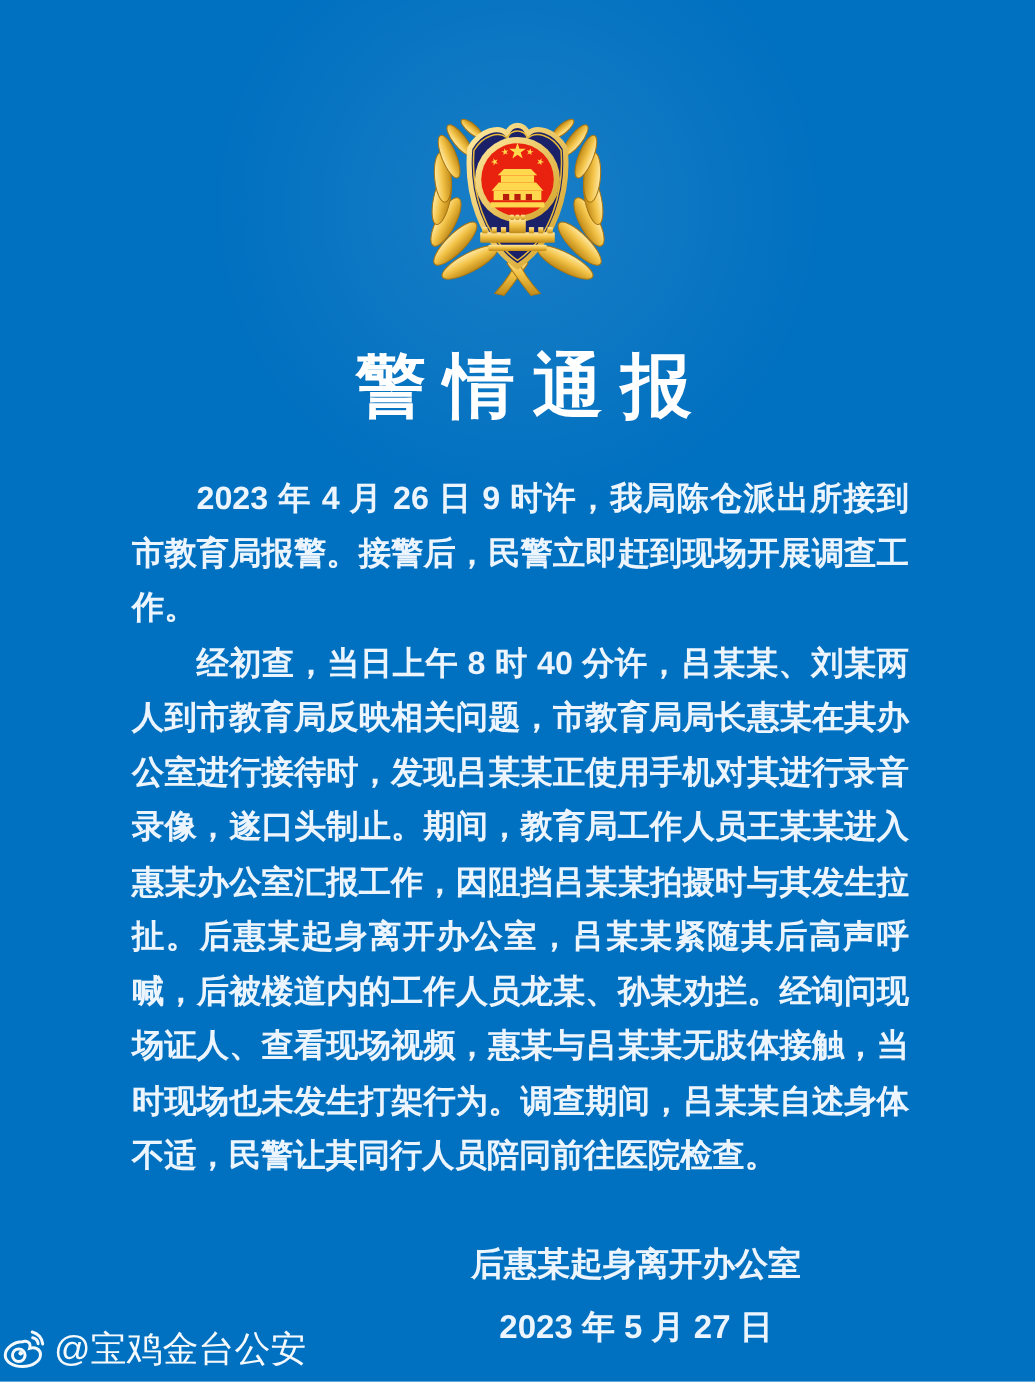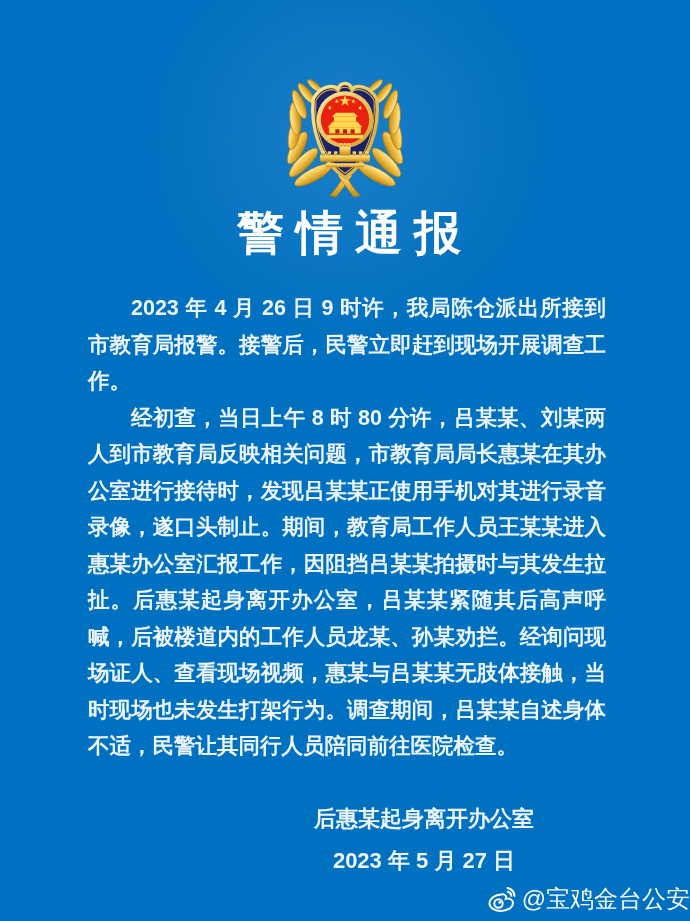--- a/index.html
+++ b/index.html
@@ -12,20 +12,21 @@
     overflow: hidden;
     background: radial-gradient(circle at 50% 15%, rgba(255,255,255,0.10) 0%, rgba(255,255,255,0.0) 24%), #0070C0;
   }
   .badge-wrap {
     width: 152px;
     height: 148px;
     margin: 56px auto 0;
   }
   .badge-wrap svg { width: 100%; height: 100%; display: block; }
   h1.notice-title {
+    margin-top: 24px;
     text-align: center;
     color: #ffffff;
     font-size: 47px;
     line-height: 58px;
     font-weight: 900;
     letter-spacing: 12px;
     padding-left: 20px; 
   }
   .content {
     margin-top: 28px;
@@ -48,21 +49,21 @@
     font-size: 22px;
     font-weight: 700;
     line-height: 36px;
   }
   .signature .sig-date { margin-top: 6px; }
   .watermark {
     position: absolute;
     left: 0; right: 0; bottom: 6px;
     display: flex;
     align-items: center;
-    justify-content: flex-end;
+    justify-content: flex-start;
     gap: 4px;
     color: #ffffff;
     font-size: 24px;
     font-weight: 500;
     opacity: 0.96;
   }
   .watermark svg { width: 32px; height: 28px; display: block; }
 </style>
 </head>
 <body>
@@ -138,21 +139,21 @@
         <rect x="113.5" y="124" width="3.5" height="5"></rect>
         <rect x="82" y="153" width="56" height="6" rx="1"></rect>
       </g>
     </svg>
   </div>
 
   <h1 class="notice-title">警情通报</h1>
 
   <div class="content">
     <p>2023 年 4 月 26 日 9 时许，我局陈仓派出所接到市教育局报警。接警后，民警立即赶到现场开展调查工作。</p>
-    <p>经初查，当日上午 8 时 80 分许，吕某某、刘某两人到市教育局反映相关问题，市教育局局长惠某在其办公室进行接待时，发现吕某某正使用手机对其进行录音录像，遂口头制止。期间，教育局工作人员王某某进入惠某办公室汇报工作，因阻挡吕某某拍摄时与其发生拉扯。后惠某起身离开办公室，吕某某紧随其后高声呼喊，后被楼道内的工作人员龙某、孙某劝拦。经询问现场证人、查看现场视频，惠某与吕某某无肢体接触，当时现场也未发生打架行为。调查期间，吕某某自述身体不适，民警让其同行人员陪同前往医院检查。</p>
+    <p>经初查，当日上午 8 时 40 分许，吕某某、刘某两人到市教育局反映相关问题，市教育局局长惠某在其办公室进行接待时，发现吕某某正使用手机对其进行录音录像，遂口头制止。期间，教育局工作人员王某某进入惠某办公室汇报工作，因阻挡吕某某拍摄时与其发生拉扯。后惠某起身离开办公室，吕某某紧随其后高声呼喊，后被楼道内的工作人员龙某、孙某劝拦。经询问现场证人、查看现场视频，惠某与吕某某无肢体接触，当时现场也未发生打架行为。调查期间，吕某某自述身体不适，民警让其同行人员陪同前往医院检查。</p>
 
     <div class="signature">
       <div class="sig-org">后惠某起身离开办公室</div>
       <div class="sig-date">2023 年 5 月 27 日</div>
     </div>
   </div>
 
   <div class="watermark">
     <svg viewBox="0 0 32 28" aria-hidden="true">
       <g stroke="#ffffff" stroke-width="2" fill="none" stroke-linecap="round">

